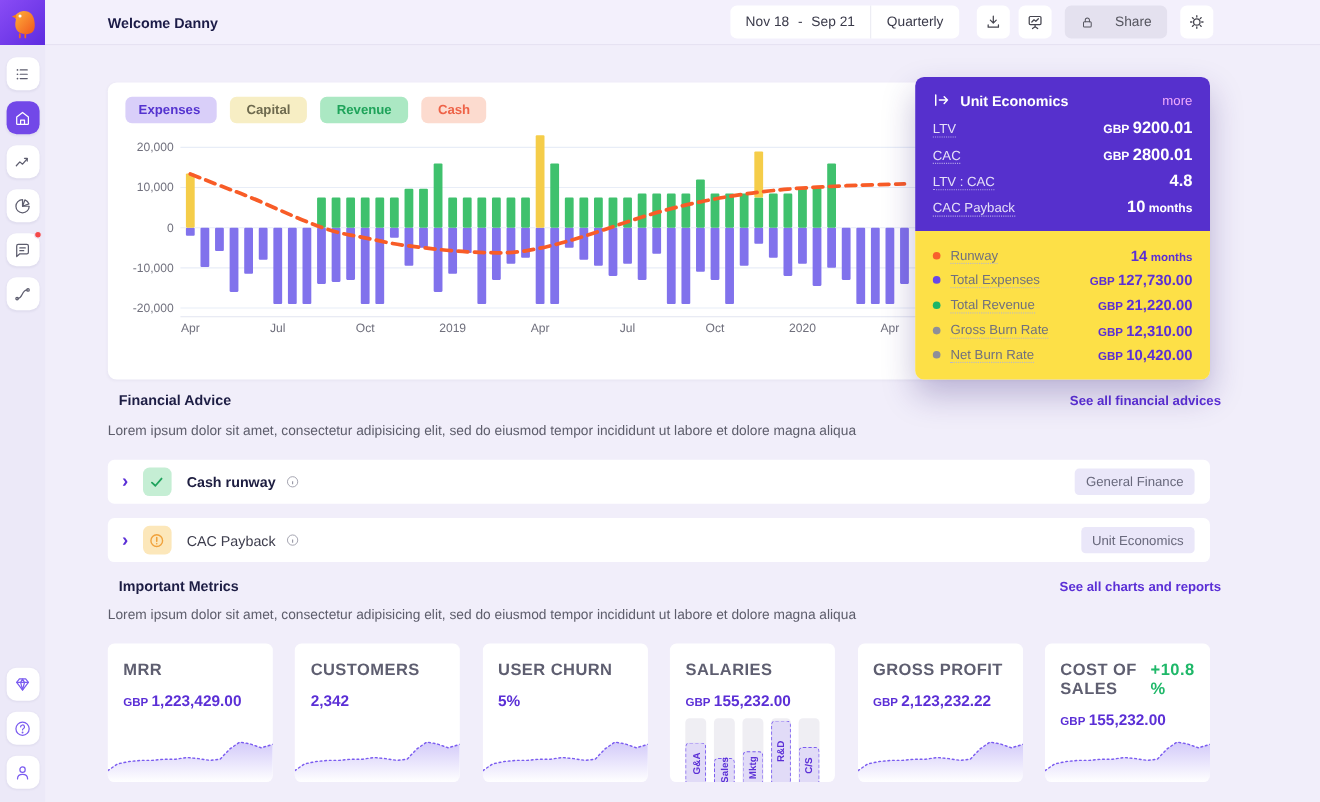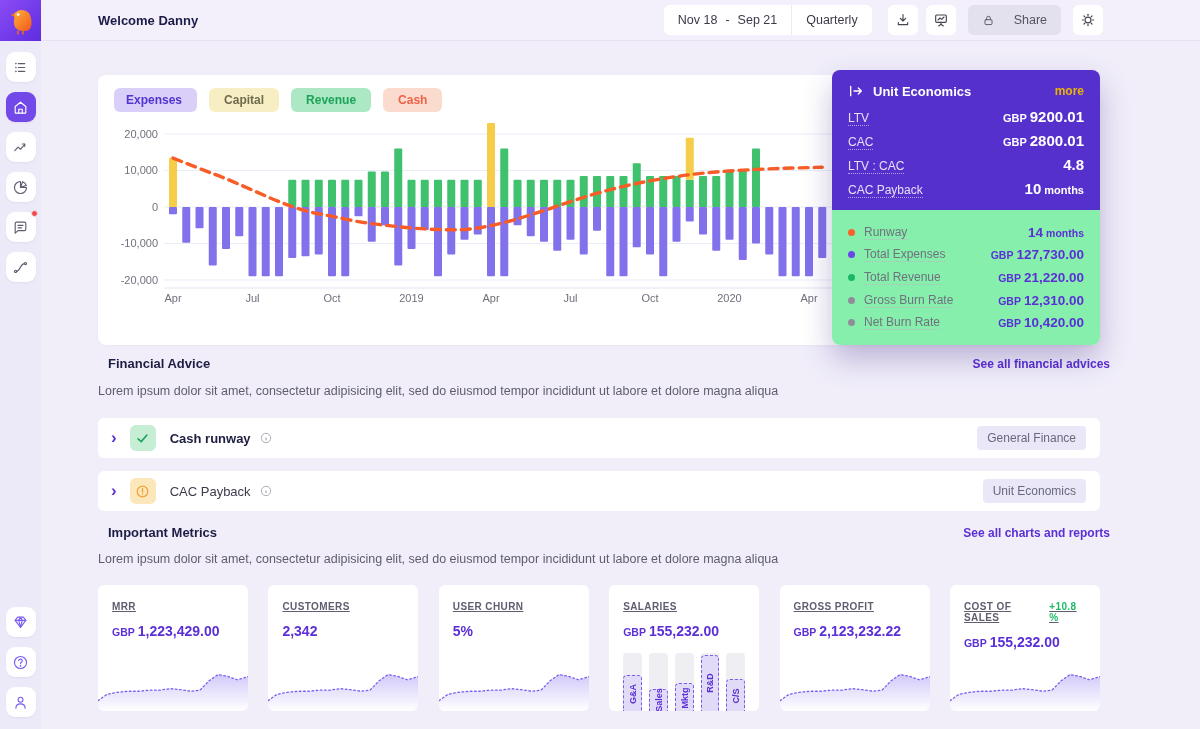--- a/index.html
+++ b/index.html
@@ -39,27 +39,27 @@
   .chips { display:flex; gap:12px; }
   .chip { height:24px; padding:0 15px; border-radius:6px; font-size:12px; font-weight:700; display:flex; align-items:center; cursor:pointer; border:none; }
   #chart text { font-family:"Liberation Sans", sans-serif; }
 
   
   .ue-panel { position:absolute; left:832px; top:70px; width:268px; z-index:10; border-radius:8px; box-shadow:0 14px 30px rgba(45,25,120,.28); }
   .ue-purple { background:#5630cd; border-radius:8px 8px 0 0; height:140px; padding:13px 16px 0; }
   .ue-head { display:flex; align-items:center; gap:9px; margin-bottom:9px; }
   .ue-head svg { width:16px; height:16px; stroke:#fff; stroke-width:2; fill:none; stroke-linecap:round; stroke-linejoin:round; }
   .ue-title { color:#fff; font-size:13px; font-weight:700; }
-  .ue-more { margin-left:auto; color:#eab308; font-size:12px; font-weight:700; cursor:pointer; }
+  .ue-more { margin-left:auto; color:#f0abfc; font-size:12px; font-weight:400; cursor:pointer; }
   .ue-row { display:flex; align-items:baseline; height:24px; }
   .ue-label { font-size:12px; color:rgba(255,255,255,.85); border-bottom:1px dotted rgba(255,255,255,.55); cursor:help; }
   .ue-val { margin-left:auto; color:#fff; font-size:15px; font-weight:700; }
   .ue-val .pfx { font-size:11px; font-weight:600; margin-right:3px; }
   .ue-val .sfx { font-size:11px; font-weight:600; margin-left:3px; }
-  .ue-white { background:#86efac; border-radius:0 0 8px 8px; height:135px; padding:11px 16px; }
+  .ue-white { background:#fde047; border-radius:0 0 8px 8px; height:135px; padding:11px 16px; }
   .st-row { display:flex; align-items:center; height:22.6px; }
   .st-dot { width:7px; height:7px; border-radius:50%; margin-right:9px; flex:none; }
   .st-label { font-size:12px; color:#70707e; border-bottom:1px dotted #b9b9c8; cursor:help; }
   .st-val { margin-left:auto; color:#5b2fd6; font-size:13.5px; font-weight:700; }
   .st-val .pfx { font-size:10.5px; font-weight:600; margin-right:3px; }
   .st-val .sfx { font-size:10.5px; font-weight:600; margin-left:3px; }
 
   
   .sec-head { position:absolute; left:108px; width:1002px; display:flex; align-items:baseline; }
   .sec-title { font-size:13px; font-weight:700; color:#1d1d44; }
@@ -73,21 +73,21 @@
   .adv-ico svg { width:15px; height:15px; fill:none; stroke-linecap:round; stroke-linejoin:round; }
   .adv-title { margin-left:14px; font-size:13px; color:#3c3c4c; }
   .adv-title.bold { font-weight:700; color:#1d1d40; }
   .adv-info { margin-left:8px; cursor:pointer; display:flex; }
   .adv-info svg { width:14px; height:14px; stroke:#9a9aa8; fill:none; stroke-width:1.4; }
   .adv-badge { margin-left:auto; background:#eae7f9; color:#68687c; font-size:12px; padding:5px 10px; border-radius:4px; }
 
   
   .cards { position:absolute; left:98px; top:585px; width:1002px; display:flex; justify-content:space-between; }
   .mcard { width:150px; height:126px; background:#fff; border-radius:6px; position:relative; overflow:hidden; padding:16px 14px 0; }
-  .mc-title { font-size:10px; letter-spacing:.4px; color:#5e5e70; font-weight:600; display:flex; gap:6px;text-decoration:underline; }
+  .mc-title { font-size:15px; letter-spacing:.4px; color:#5e5e70; font-weight:600; display:flex; gap:6px; }
   .mc-delta { color:#1fb869; font-weight:700; }
   .mc-val { margin-top:11px; font-size:14px; font-weight:700; color:#5b2fd6; }
   .mc-val .pfx { font-size:10.5px; font-weight:600; margin-right:3px; }
   .mc-spark { position:absolute; left:0; right:0; bottom:0; height:52px; }
   .mc-bars { position:absolute; left:14px; right:14px; bottom:0; height:58px; display:flex; gap:7px; }
   .mb-track { flex:1; background:#efeef3; border-radius:4px 4px 0 0; position:relative; }
   .mb-fill { position:absolute; left:0; right:0; bottom:0; background:rgba(213,204,249,.55); border:1.5px dashed #7b5cf0; border-bottom:none; border-radius:4px 4px 0 0; display:flex; align-items:center; justify-content:center; }
   .mb-label { transform:rotate(-90deg); font-size:9px; font-weight:700; color:#5b2fd6; white-space:nowrap; }
 </style>
 </head>

